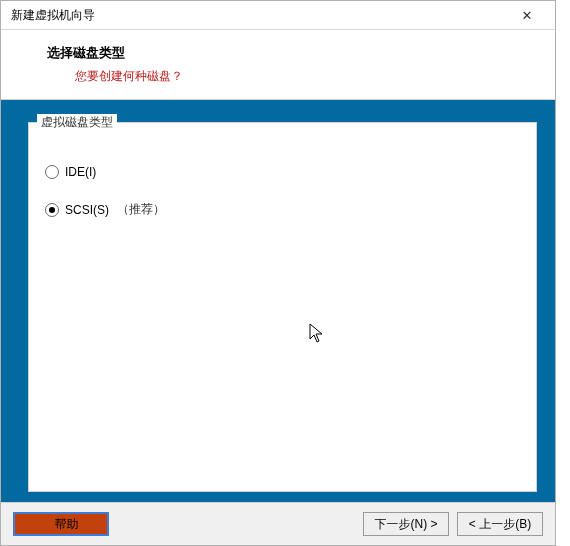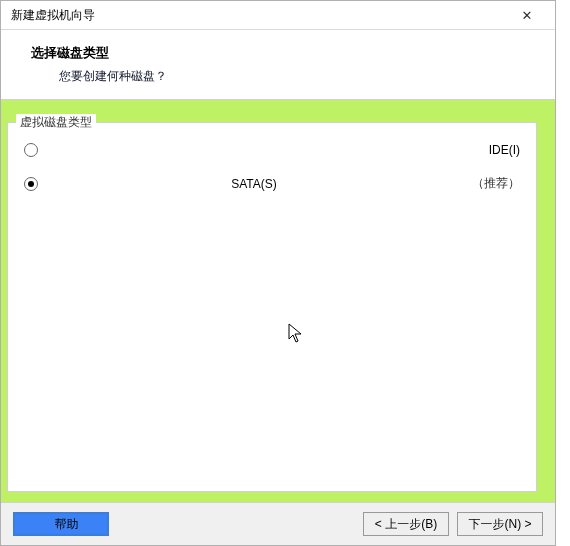--- a/index.html
+++ b/index.html
@@ -34,64 +34,63 @@
   .close-btn {
     width: 40px;
     height: 28px;
     display: flex;
     align-items: center;
     justify-content: center;
     color: #333;
     font-size: 13px;
   }
   .header {
-    padding: 14px 20px 14px 30px;
+    padding: 14px 20px 14px 46px;
     border-bottom: 1px solid #d0d0d0;
     background: #fff;
   }
   .header-title {
     font-weight: bold;
     font-size: 13px;
     color: #000;
     margin-bottom: 6px;
   }
   .header-sub {
     font-size: 12px;
-    color: #0f172a;
+    color: #b91c1c;
     padding-left: 28px;
   }
   .content {
     flex: 1;
-    padding: 22px 18px 10px 6px;
+    padding: 22px 18px 10px 27px;
     position: relative;
-    background: #bef264;
+    background: #0369a1;
   }
   .group {
     border: 1px solid #d0d0d0;
     background: #fff;
     position: relative;
     padding: 20px 16px 16px 16px;
     height: 370px;
   }
   .group-legend {
     position: absolute;
     top: -9px;
     left: 8px;
     background: #fff;
     padding: 0 4px;
     font-size: 12px;
     color: #333;
   }
   .radio-row {
     display: flex;
     align-items: center;
-    margin: 0 0 18px 0;
-    font-size: 12px;
-    color: #000;
-    justify-content: space-between;
+    margin: 22px 0 18px 0;
+    font-size: 12px;
+    color: #000;
   }
   .radio {
     width: 14px;
     height: 14px;
     border: 1px solid #666;
     border-radius: 50%;
     margin-right: 6px;
     display: inline-flex;
     align-items: center;
     justify-content: center;
@@ -140,21 +139,21 @@
     align-items: center;
     justify-content: center;
     font-size: 12px;
     color: #000;
     padding: 0 6px;
     min-width: 86px;
   }
   .btn.help {
     min-width: 96px;
     border: 2px solid #3b7dd8;
-    background: #3b82f6;
+    background: #c2410c;
     padding-left: 17px;
   }
   .footer-spacer { flex: 1; }
   .footer .btn + .btn { margin-left: 8px; }
 </style>
 </head>
 <body>
 
 <div class="window">
 
@@ -174,38 +173,38 @@
     <div class="group">
       <span class="group-legend">虚拟磁盘类型</span>
 
       <div class="radio-row">
         <span class="radio"></span>
         <span>IDE(I)</span>
       </div>
 
       <div class="radio-row">
         <span class="radio checked"></span>
-        <span>SATA(S)</span>
+        <span>SCSI(S)</span>
         <span class="recommend">（推荐）</span>
       </div>
 
 
 
       <svg class="cursor" width="18" height="22" viewBox="0 0 18 22">
         <path d="M1 1 L1 16 L5 12 L8 19 L10 18 L7 11 L13 11 Z" fill="#fff" stroke="#000" stroke-width="1"></path>
       </svg>
     </div>
   </div>
 
   <div class="footer">
     <div class="btn help">
       <span>帮助</span>
     </div>
     <div class="footer-spacer"></div>
     <div class="btn">
+      <span>下一步(N) &gt;</span>
+    </div>
+    <div class="btn">
       <span>&lt; 上一步(B)</span>
     </div>
-    <div class="btn">
-      <span>下一步(N) &gt;</span>
-    </div>
   </div>
 
 </div>
 
 </body></html>

